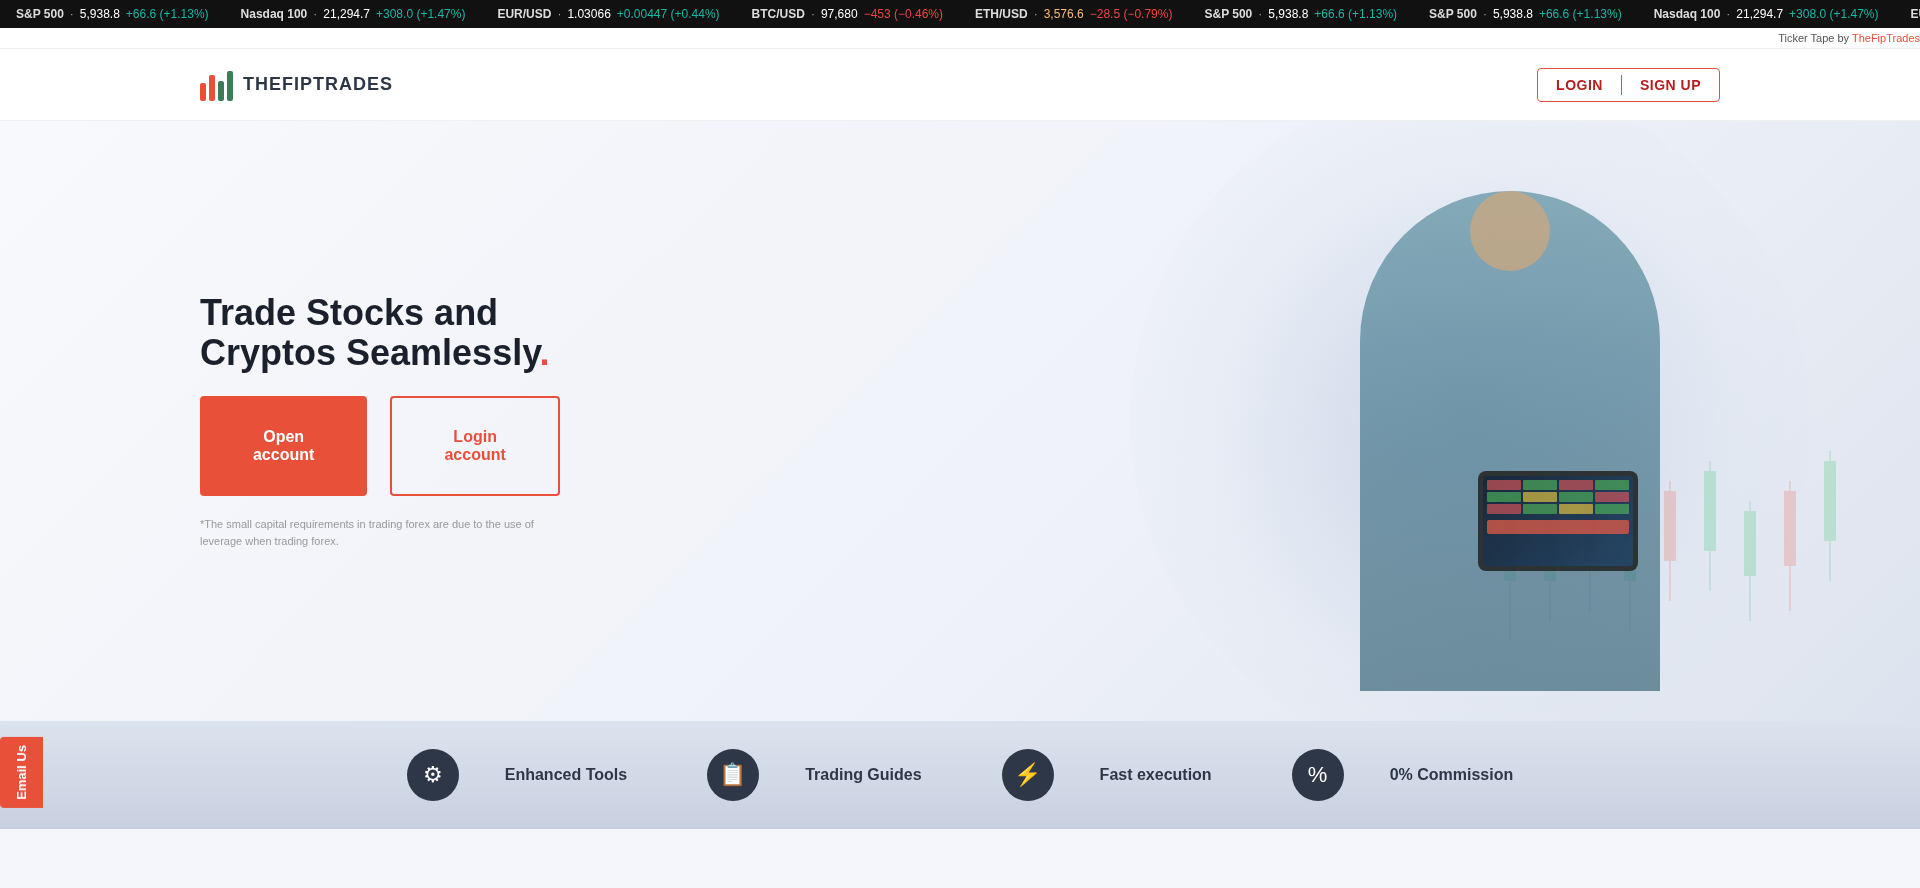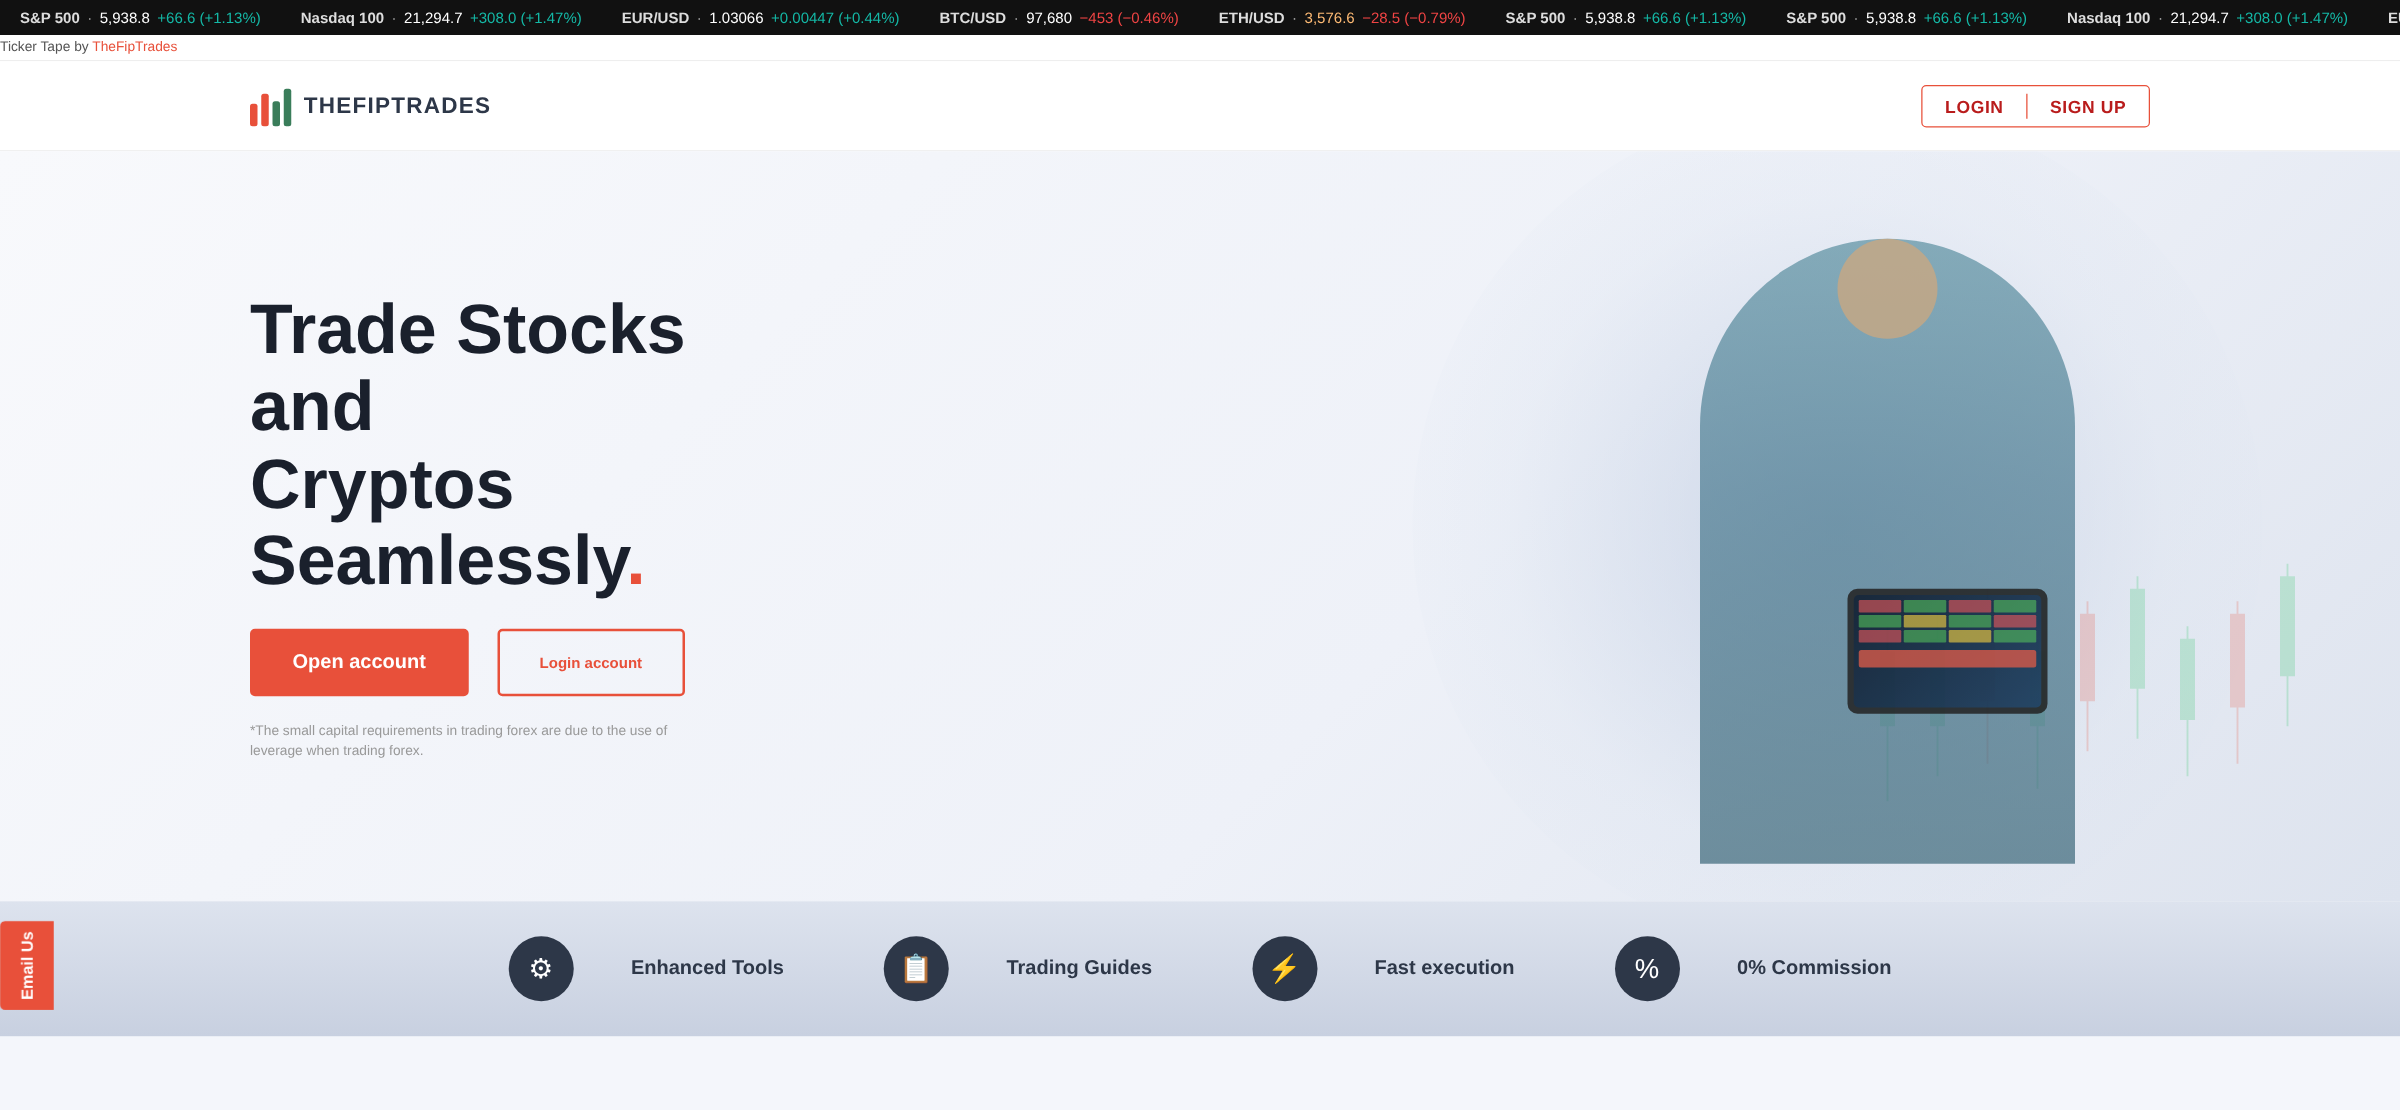--- a/index.html
+++ b/index.html
@@ -33,21 +33,21 @@
       align-items: center;
       gap: 6px;
       flex-shrink: 0;
     }
     .up { color: #14b8a6; }
     .down { color: #ef4444; }
 
     
     .ticker-credit {
       background: #fff;
-      text-align: left;
+      text-align: right;
       font-size: 11px;
       color: #555;
       padding: 4px 0;
       border-bottom: 1px solid #eee;
     }
     .ticker-credit a { color: #e8503a; text-decoration: none; }
 
     
     nav {
       display: flex;
@@ -131,21 +131,21 @@
     .hero-content {
       position: relative;
       z-index: 2;
       padding: 80px 200px;
       max-width: 760px;
       display: flex;
       flex-direction: column;
       justify-content: center;
     }
     .hero-title {
-      font-size: 56px;
+      font-size: 36px;
       font-weight: 800;
       color: #1a202c;
       line-height: 1.1;
       margin-bottom: 24px;
     }
     .hero-title .dot { color: #e8503a; }
     .hero-subtitle {
       font-size: 16px;
       color: #718096;
       margin-bottom: 40px;
@@ -160,26 +160,26 @@
       padding: 14px 32px;
       background: #e8503a;
       color: #fff;
       border: 2px solid #e8503a;
       border-radius: 4px;
       font-size: 16px;
       font-weight: 600;
       cursor: pointer;
     }
     .btn-outline {
-      padding: 18px 32px;
+      padding: 30px 32px;
       background: transparent;
       color: #e8503a;
       border: 2px solid #e8503a;
       border-radius: 4px;
-      font-size: 12px;
+      font-size: 16px;
       font-weight: 600;
       cursor: pointer;
     }
     .hero-disclaimer {
       font-size: 11px;
       color: #999;
       max-width: 480px;
       line-height: 1.5;
     }
 

